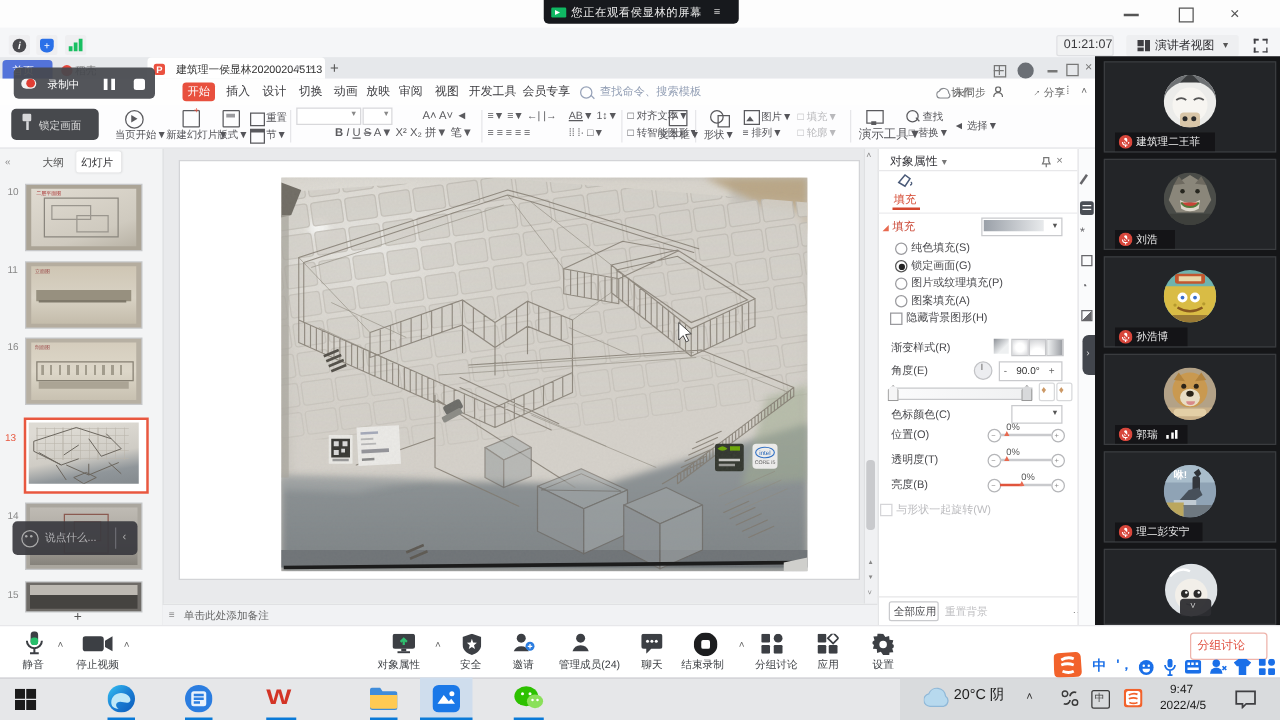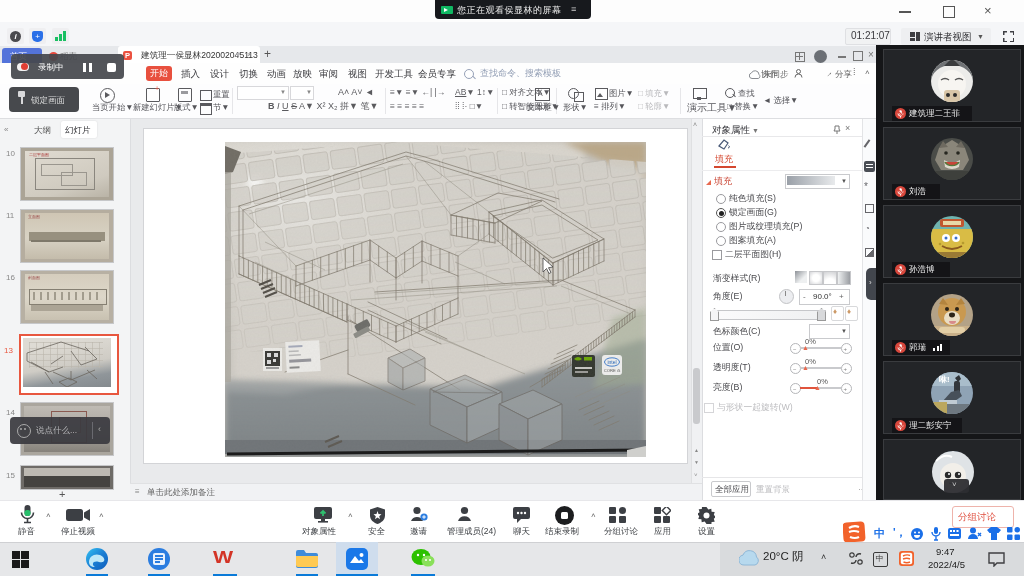--- a/index.html
+++ b/index.html
@@ -516,21 +516,21 @@
 <div class="ab" style="left:716px;top:194px;width:8px;height:8px;border:1px solid #9a9a9e;border-radius:50%"></div>
 <div class="tx" style="left:729px;top:194px;font-size:8.8px;color:#4a4a4e">纯色填充(S)</div>
 <div class="ab" style="left:716px;top:208px;width:8px;height:8px;border:1px solid #555;border-radius:50%"></div>
 <div class="ab" style="left:718.5px;top:210.5px;width:5px;height:5px;background:#222;border-radius:50%"></div>
 <div class="tx" style="left:729px;top:208px;font-size:8.8px;color:#4a4a4e">锁定画面(G)</div>
 <div class="ab" style="left:716px;top:222px;width:8px;height:8px;border:1px solid #9a9a9e;border-radius:50%"></div>
 <div class="tx" style="left:729px;top:222px;font-size:8.8px;color:#4a4a4e">图片或纹理填充(P)</div>
 <div class="ab" style="left:716px;top:236px;width:8px;height:8px;border:1px solid #9a9a9e;border-radius:50%"></div>
 <div class="tx" style="left:729px;top:236px;font-size:8.8px;color:#4a4a4e">图案填充(A)</div>
 <div class="ab" style="left:712px;top:250px;width:8px;height:8px;border:1px solid #9a9a9e"></div>
-<div class="tx" style="left:725px;top:250px;font-size:8.8px;color:#4a4a4e">二层平面图(H)</div>
+<div class="tx" style="left:725px;top:250px;font-size:8.8px;color:#4a4a4e">隐藏背景图形(H)</div>
 <div class="tx" style="left:713px;top:274px;font-size:8.8px;color:#4a4a4e">渐变样式(R)</div>
 <div class="ab" style="left:795px;top:271px;width:12px;height:12px;background:linear-gradient(135deg,#8d9197,#eef0f1 65%)"></div>
 <div class="ab" style="left:809px;top:271px;width:12px;height:12px;border:1px solid #c6c7ca;background:radial-gradient(circle at 50% 50%,#fff 40%,#d5d6d9)"></div>
 <div class="ab" style="left:823px;top:271px;width:12px;height:12px;border:1px solid #c6c7ca;background:radial-gradient(circle at 50% 100%,#fff 40%,#d0d1d4)"></div>
 <div class="ab" style="left:837px;top:271px;width:12px;height:12px;border:1px solid #c6c7ca;background:linear-gradient(90deg,#eef0f1,#9a9da2)"></div>
 <div class="tx" style="left:713px;top:292px;font-size:8.8px;color:#4a4a4e">角度(E)</div>
 <div class="ab" style="left:779px;top:289px;width:13px;height:13px;background:#eceDF0;border:1px solid #c2c3c6;border-radius:50%"></div>
 <div class="ab" style="left:785px;top:291px;width:1px;height:5px;background:#888"></div>
 <div class="ab" style="left:799px;top:289px;width:49px;height:14px;background:#fff;border:1px solid #c9cacd"></div>
 <div class="tx" style="left:803px;top:293px;font-size:8px;color:#666">-</div>

